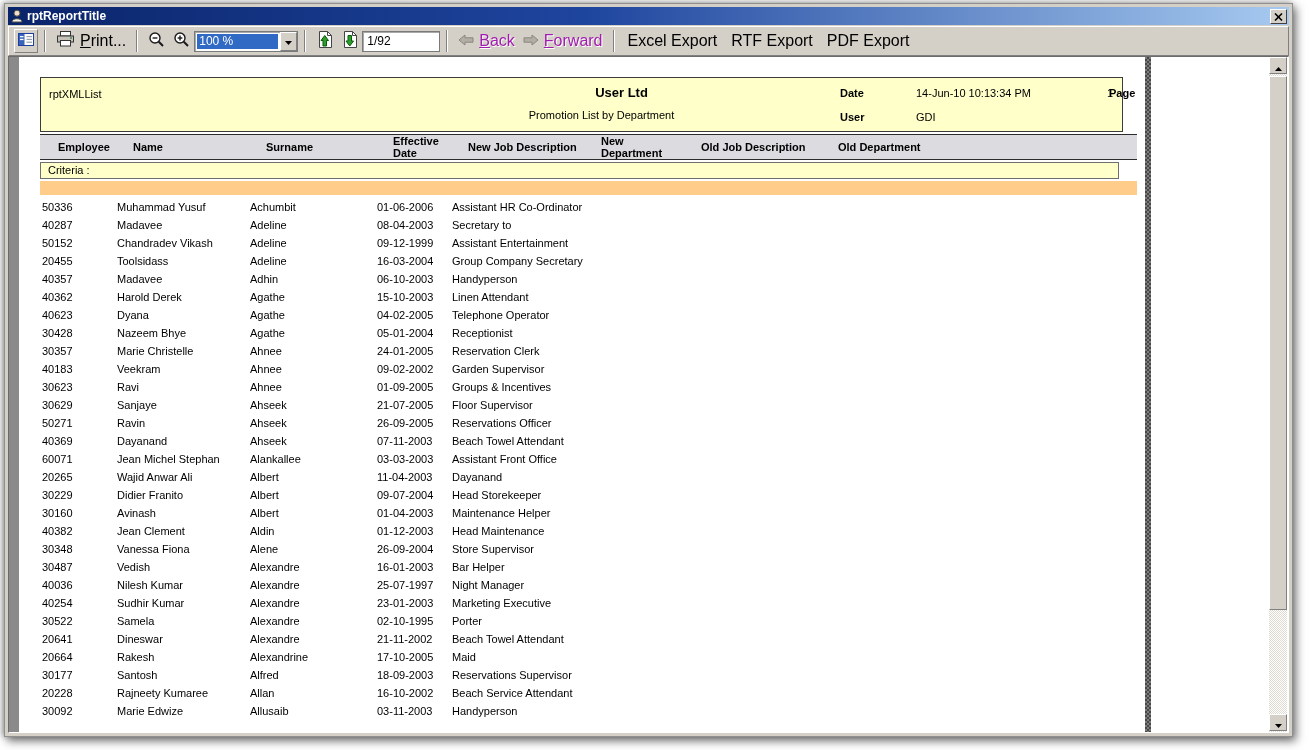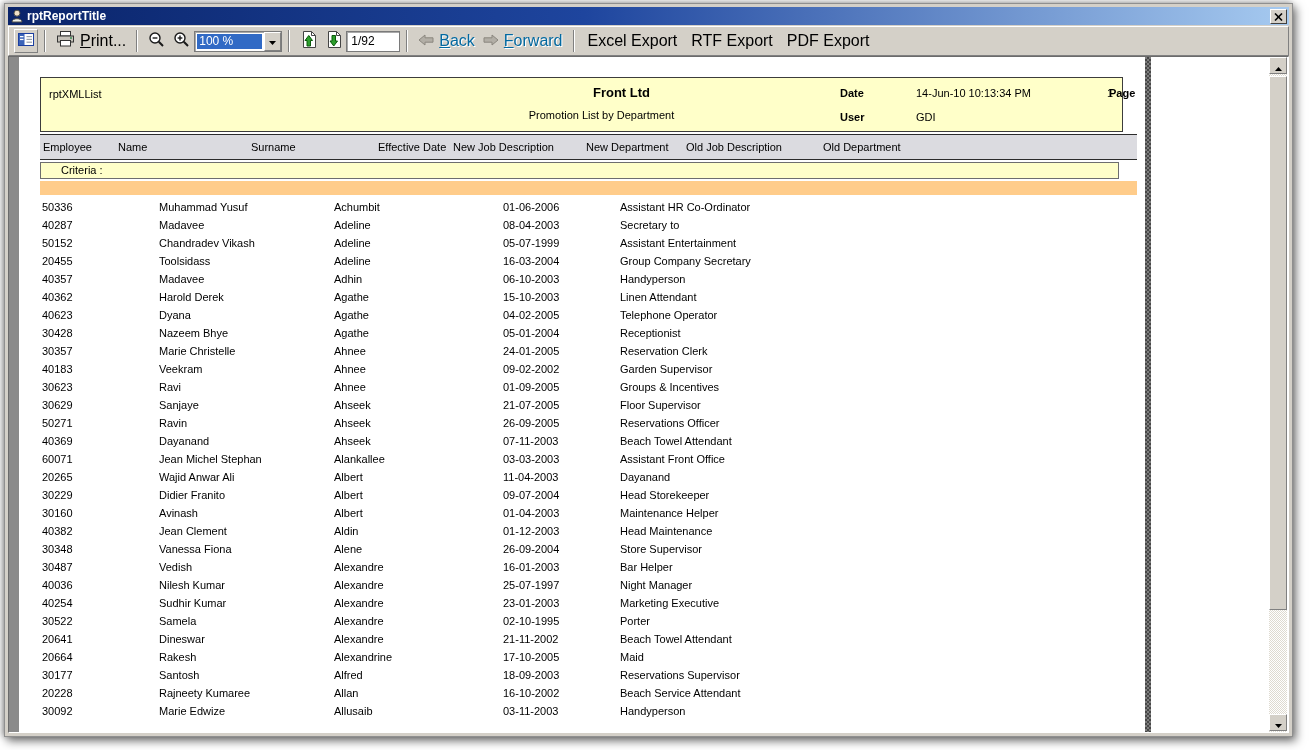--- a/index.html
+++ b/index.html
@@ -23,30 +23,30 @@
   
   .toolbar { height: 30px; flex: 0 0 30px; margin-top: 1px; background: #d4d0c8;
              border: 1px solid; border-color: #ffffff #808080 #808080 #ffffff;
              display: flex; align-items: center; padding: 0 5px; font-size: 12px; }
   .tb-sep { width: 2px; height: 22px; border-left: 1px solid #808080;
             border-right: 1px solid #ffffff; margin: 0 6px; }
   .tb-btn { display: flex; align-items: center; gap: 5px; background: transparent;
             border: 1px solid transparent; padding: 2px 3px; font-size: 16px;
             font-family: "Liberation Sans", sans-serif; color: #000; cursor: default; }
   .raised { border: 1px solid; border-color: #ffffff #808080 #808080 #ffffff; }
-  .disabled-label { color: #0369a1; text-shadow: 1px 1px 0 #ffffff; }
+  .disabled-label { color: #a21caf; text-shadow: 1px 1px 0 #ffffff; }
   .sunken-field { background: #fff; border: 1px solid #7a7a7a;
                   box-shadow: inset 1px 1px 0 rgba(64,64,64,.45); }
-  .combo { display: flex; width: 88px; height: 21px; align-items: stretch; }
+  .combo { display: flex; width: 104px; height: 21px; align-items: stretch; }
   .combo-value { flex: 1; margin: 2px; background: #316ac5; color: #fff;
                  font-size: 12px; line-height: 15px; padding-left: 2px; }
   .combo-arrow { width: 17px; background: #d4d0c8; border: 1px solid;
                  border-color: #ffffff #808080 #808080 #ffffff; display: flex;
                  align-items: center; justify-content: center; }
-  .page-input { width: 54px; height: 21px; font-size: 12px; padding: 1px 4px;
+  .page-input { width: 78px; height: 21px; font-size: 12px; padding: 1px 4px;
                 font-family: "Liberation Sans", sans-serif; outline: none; }
   .export-btn { padding: 2px 6px; }
 
   
   .viewer { flex: 1; position: relative; background: #8a8a8a; overflow: hidden;
             border: 1px solid; border-color: #6b6b6b #ffffff #ffffff #6b6b6b; }
   .page { position: absolute; left: 10px; top: 0; bottom: 0; width: 1292px; background: #fff; }
   .page-edge { position: absolute; left: 1136px; top: 0; bottom: 0; width: 6px;
                background: repeating-conic-gradient(#474747 0% 25%, #7d7d7d 0% 50%) 0 0/4px 4px; }
 
@@ -70,28 +70,28 @@
                  font-size: 13px; font-weight: bold; }
   .rpt-subtitle { position: absolute; left: 40px; right: 0; top: 31px; text-align: center; }
   .hd-bold { font-weight: bold; position: absolute; }
   .hd-val  { position: absolute; }
 
   .grid-cols { display: grid;
                grid-template-columns: 75px 133px 127px 75px 133px 100px 137px 1fr; }
   .col-header { position: absolute; left: 21px; top: 77px; width: 1097px; height: 26px;
                 background: #dbdbe0; border-top: 1px solid #2b2b2b;
                 border-bottom: 1px solid #2b2b2b; align-items: center; font-size: 11px; }
-  .col-header .cell { padding-left: 3px; line-height: 12px; }
+  .col-header .cell { padding-left: 18px; line-height: 12px; font-weight: bold; }
   .criteria-row { position: absolute; left: 21px; top: 105px; width: 1079px; height: 17px;
                   background: #ffffc9; border: 1px solid #6e6e6e; font-size: 11px;
-                  line-height: 14px; padding-left: 20px; }
+                  line-height: 14px; padding-left: 7px; }
   .orange-band { position: absolute; left: 21px; top: 124px; width: 1097px; height: 14px;
                  background: #ffcc8a; }
   .rows { position: absolute; left: 21px; top: 141px; width: 1097px; }
-  .data-row { height: 18px; align-items: center; font-size: 11px; gap: 42px; }
+  .data-row { height: 18px; align-items: center; font-size: 11px; }
   .data-row .cell { padding-left: 2px; white-space: nowrap; overflow: hidden; }
 </style>
 </head>
 <body>
 
 <div class="window">
 
   <div class="titlebar">
     <span class="title-icon">
       <svg width="14" height="14" viewBox="0 0 14 14">
@@ -219,21 +219,21 @@
       <span>PDF Export</span>
     </button>
   </div>
 
   <div class="viewer">
     <div class="page">
       <div class="report">
 
         <div class="rpt-header">
           <span class="rpt-name">rptXMLList</span>
-          <div class="rpt-company">Front Ltd</div>
+          <div class="rpt-company">User Ltd</div>
           <div class="rpt-subtitle">Promotion List by Department</div>
           <span class="hd-bold" style="left:799px; top:9px;">Date</span>
           <span class="hd-val" style="left:875px; top:9px;">14-Jun-10 10:13:34 PM</span>
           <span class="hd-bold" style="left:1068px; top:9px;">Page</span>
           <span class="hd-val" style="left:1066px; top:9px;">1</span>
           <span class="hd-bold" style="left:799px; top:33px;">User</span>
           <span class="hd-val" style="left:875px; top:33px;">GDI</span>
         </div>
 
         <div class="col-header grid-cols">
@@ -271,21 +271,21 @@
               <div class="cell">08-04-2003</div>
               <div class="cell">Secretary to</div>
               <div class="cell"></div>
               <div class="cell"></div>
               <div class="cell"></div>
             </div>
             <div class="data-row grid-cols">
               <div class="cell">50152</div>
               <div class="cell">Chandradev Vikash</div>
               <div class="cell">Adeline</div>
-              <div class="cell">05-07-1999</div>
+              <div class="cell">09-12-1999</div>
               <div class="cell">Assistant Entertainment</div>
               <div class="cell"></div>
               <div class="cell"></div>
               <div class="cell"></div>
             </div>
             <div class="data-row grid-cols">
               <div class="cell">20455</div>
               <div class="cell">Toolsidass</div>
               <div class="cell">Adeline</div>
               <div class="cell">16-03-2004</div>

